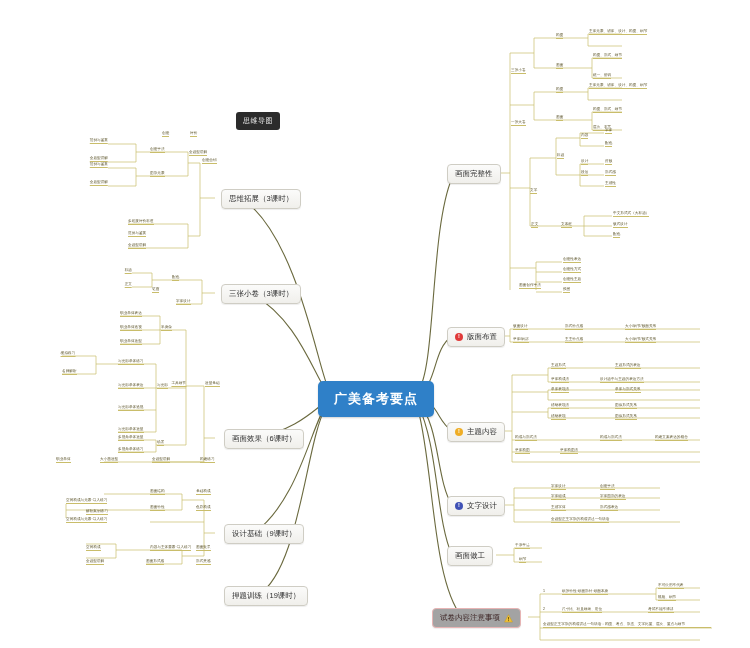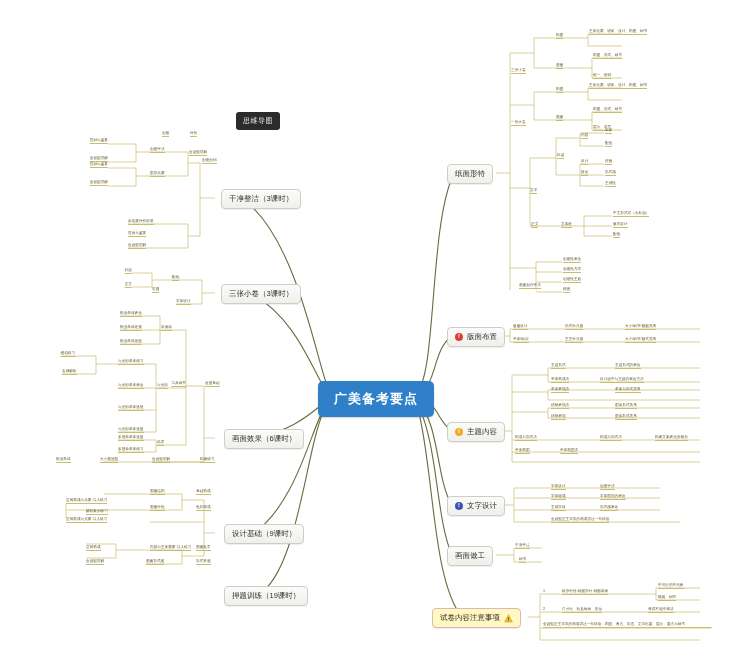--- a/index.html
+++ b/index.html
@@ -34,21 +34,21 @@
   .branch {
     background:linear-gradient(#fbfbfa,#f0efeb);
     border:1px solid #cfcdc4;
     border-radius:4px;
     font-size:7.5px; color:#2e2e2e;
     padding:4px 7px;
     display:flex; align-items:center; gap:4px;
     box-shadow:0 1px 1px rgba(0,0,0,.07);
   }
   .branch.alert {
-    background:#fef9c3; border-color:#e7b4b4; color:#3a2222;
+    background:#a3a3a3; border-color:#e7b4b4; color:#3a2222;
   }
 
   .dot {
     width:8px; height:8px; border-radius:50%;
     display:inline-flex; align-items:center; justify-content:center;
     color:#fff; font-size:5.5px; font-weight:bold; flex:0 0 auto;
     line-height:1;
   }
   .warn {
     width:9px;height:9px;flex:0 0 auto;
@@ -179,37 +179,37 @@
       <path d="M640,594 H656 V588 M656,594 V600"></path>
       <path d="M656,588 H700 M656,600 H700"></path>
     </g>
   </svg>
 
   <div class="node title-badge" style="left:236px; top:112px;">思维导图</div>
 
   <div class="node root" style="left:318px; top:381px;">广美备考要点</div>
 
   <div class="node branch" style="left:221px; top:189px;">
-    <span>干净整洁（3课时）</span>
+    <span>思维拓展（3课时）</span>
     </div>
   <div class="node branch" style="left:221px; top:284px;">
     <span>三张小卷（3课时）</span>
     </div>
   <div class="node branch" style="left:224px; top:429px;">
     <span>画面效果（6课时）</span>
     </div>
   <div class="node branch" style="left:224px; top:524px;">
     <span>设计基础（9课时）</span>
     </div>
   <div class="node branch" style="left:224px; top:586px;">
     <span>押题训练（19课时）</span>
     </div>
 
   <div class="node branch" style="left:447px; top:164px;">
-    <span>纸面形特</span>
+    <span>画面完整性</span>
     </div>
 
   <div class="node branch" style="left:447px; top:327px;">
     <span class="dot" style="background:#e03a3a">!</span>
     <span>版面布置</span>
     </div>
 
   <div class="node branch" style="left:447px; top:422px;">
     <span class="dot" style="background:#efad25">!</span>
     <span>主题内容</span>

